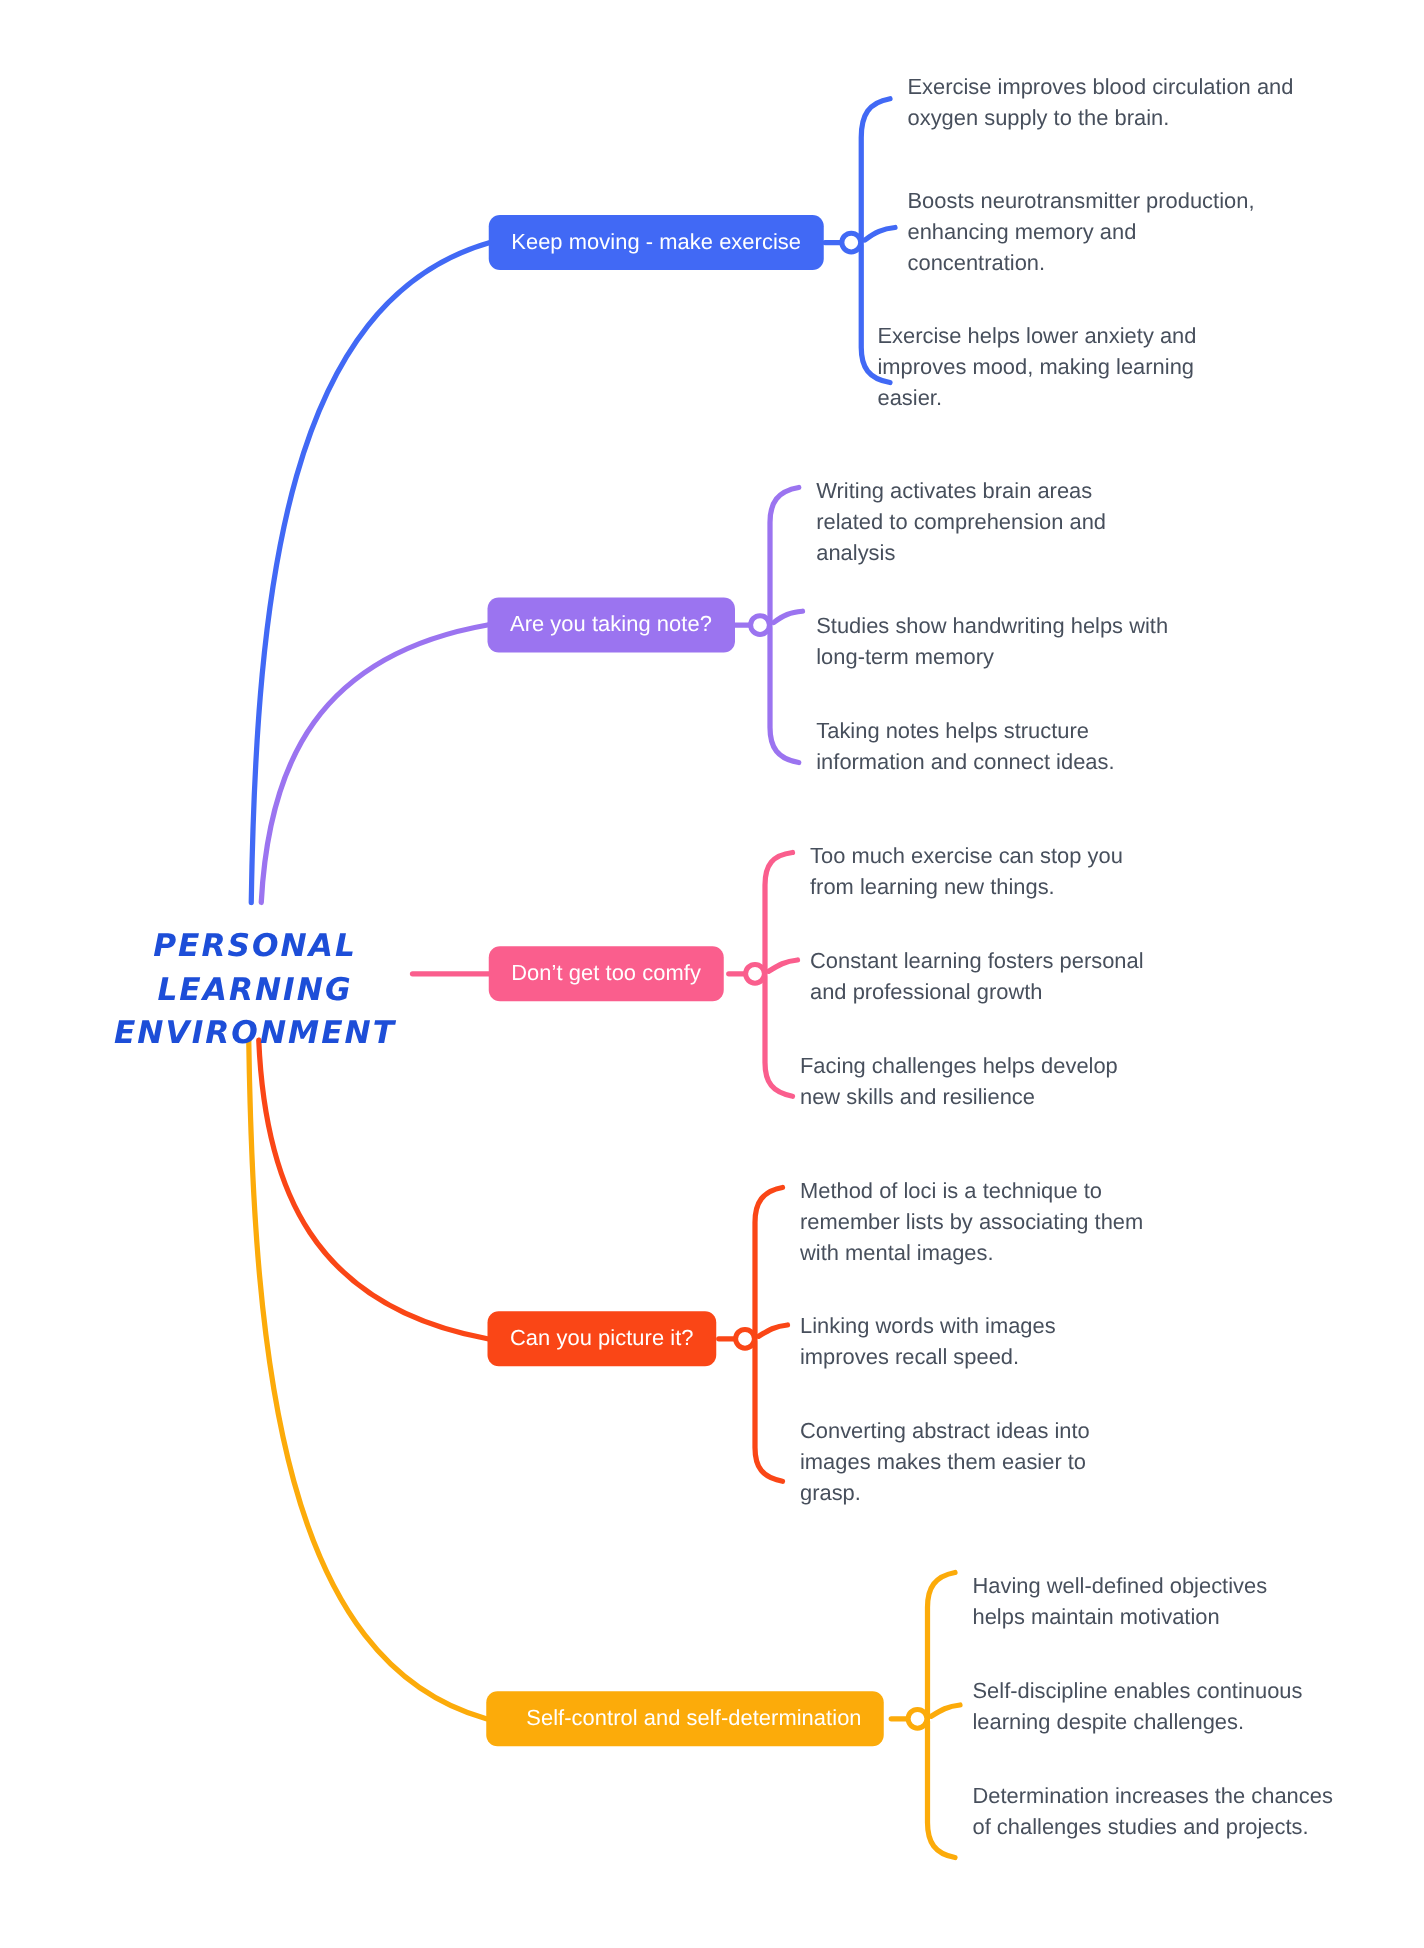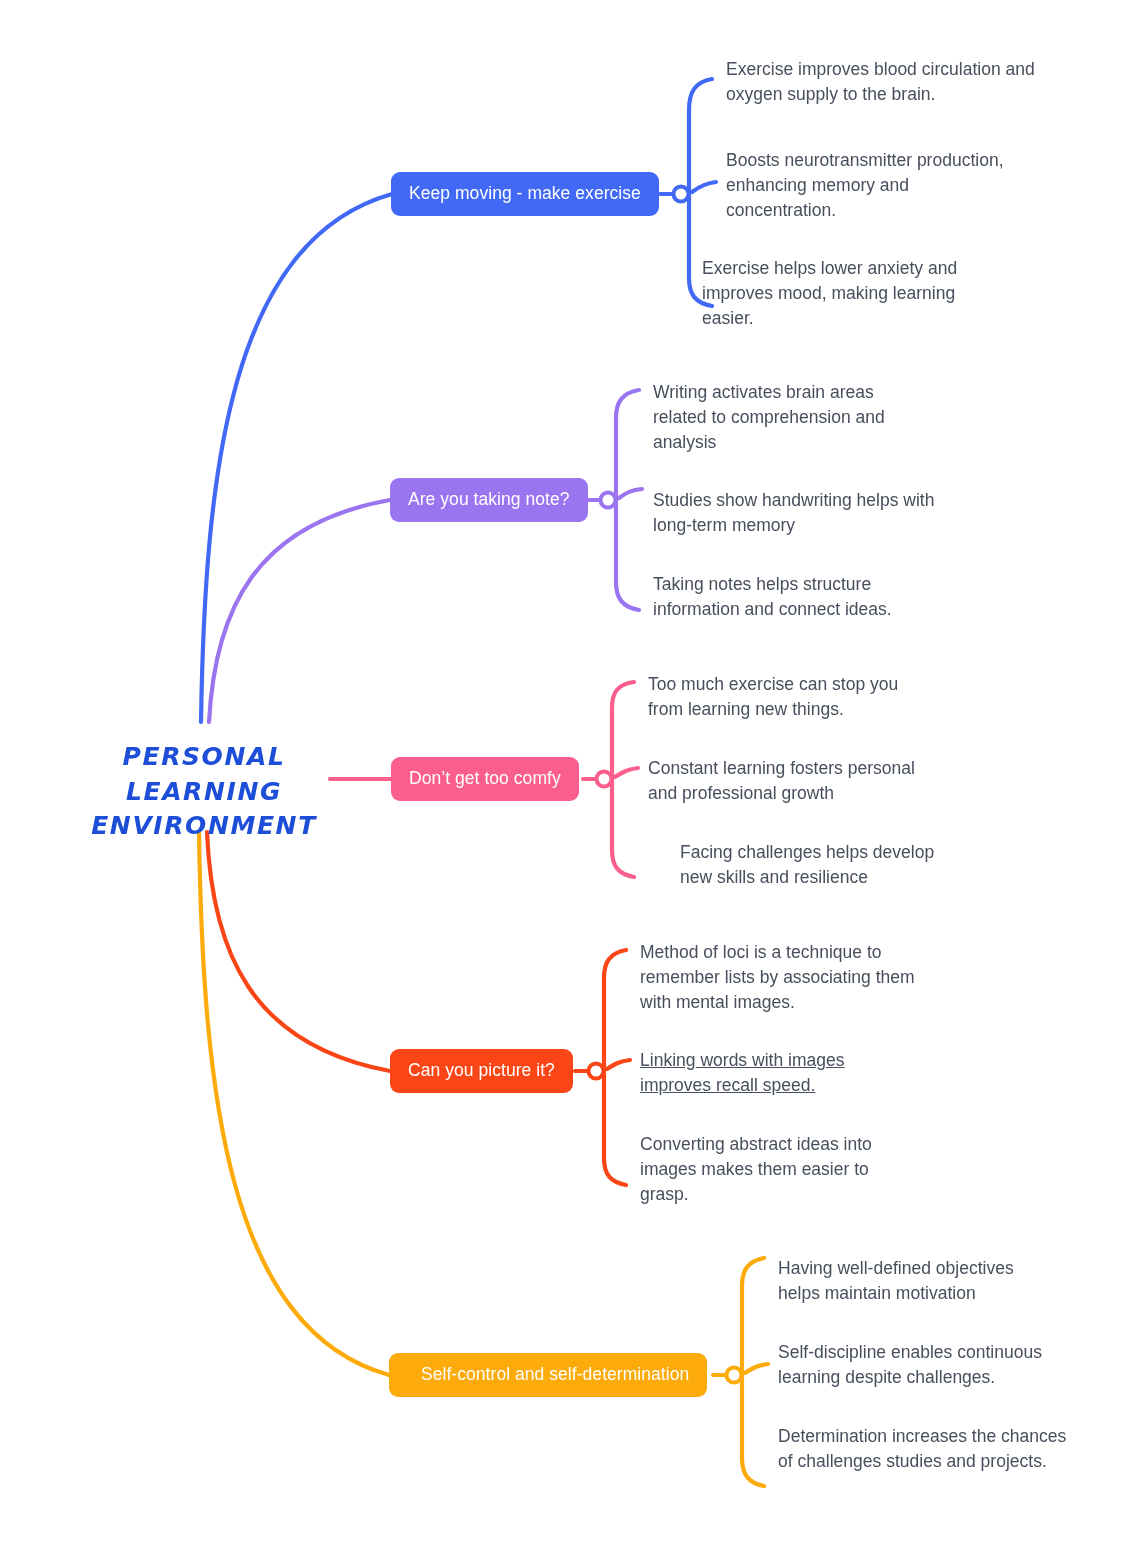--- a/index.html
+++ b/index.html
@@ -185,29 +185,29 @@
   <div class="leaf" style="left:653px; top:488px; width:285px;">Studies show handwriting helps with long-term memory</div>
   <div class="leaf" style="left:653px; top:572px; width:290px;">Taking notes helps structure information and connect ideas.</div>
 
   <div class="node" style="left:391px; top:757px; background:#fa5e8d;text-align:center;">
     <span>Don’t get too comfy</span>
   </div>
   <div class="dot-hit" style="left:604px; top:779px;"></div>
 
   <div class="leaf" style="left:648px; top:672px; width:285px;">Too much exercise can stop you from learning new things.</div>
   <div class="leaf" style="left:648px; top:756px; width:300px;">Constant learning fosters personal and professional growth</div>
-  <div class="leaf" style="left:680px; top:840px; width:290px;">Facing challenges helps develop new skills and resilience</div>
+  <div class="leaf" style="left:640px; top:840px; width:290px;">Facing challenges helps develop new skills and resilience</div>
 
   <div class="node" style="left:390px; top:1049px; background:#fa4616;">
     <span>Can you picture it?</span>
   </div>
   <div class="dot-hit" style="left:596px; top:1071px;"></div>
 
   <div class="leaf" style="left:640px; top:940px; width:305px;">Method of loci is a technique to remember lists by associating them with mental images.</div>
-  <div class="leaf" style="left:640px; top:1048px; width:245px;text-decoration:underline;">Linking words with images improves recall speed.</div>
+  <div class="leaf" style="left:640px; top:1048px; width:245px;">Linking words with images improves recall speed.</div>
   <div class="leaf" style="left:640px; top:1132px; width:265px;">Converting abstract ideas into images makes them easier to grasp.</div>
 
   <div class="node" style="left:389px; top:1353px; background:#fcab0a;padding-left:32px;">
     <span>Self-control and self-determination</span>
   </div>
   <div class="dot-hit" style="left:734px; top:1375px;"></div>
 
   <div class="leaf" style="left:778px; top:1256px; width:282px;">Having well-defined objectives helps maintain motivation</div>
   <div class="leaf" style="left:778px; top:1340px; width:300px;">Self-discipline enables continuous learning despite challenges.</div>
   <div class="leaf" style="left:778px; top:1424px; width:302px;">Determination increases the chances of challenges studies and projects.</div>

